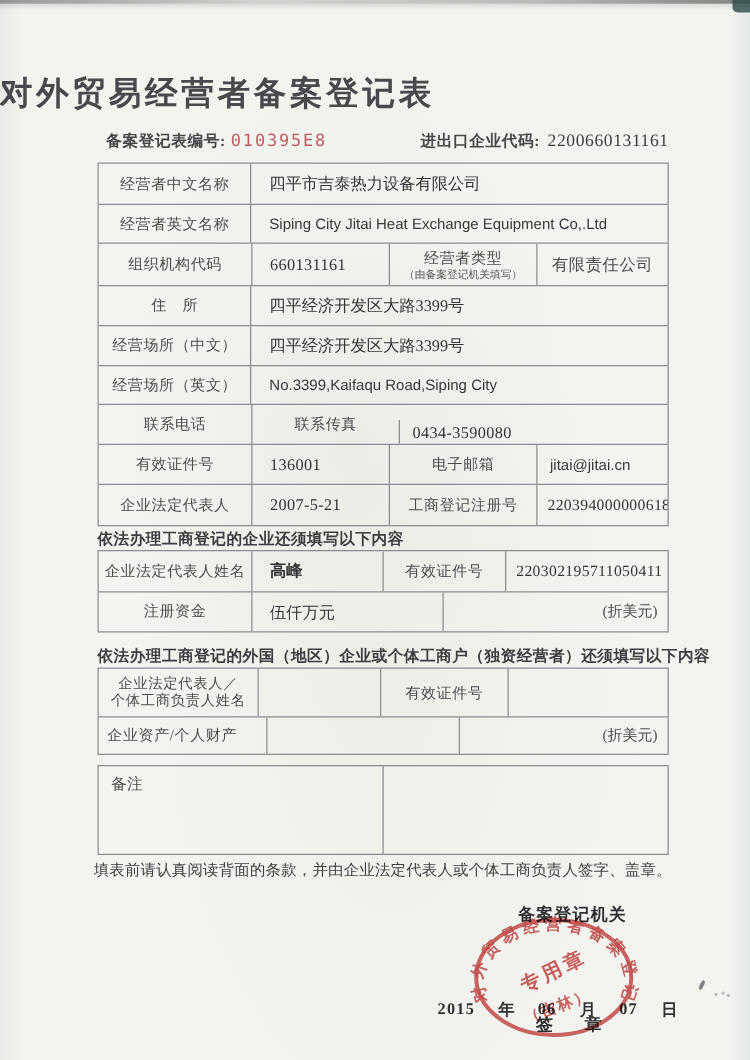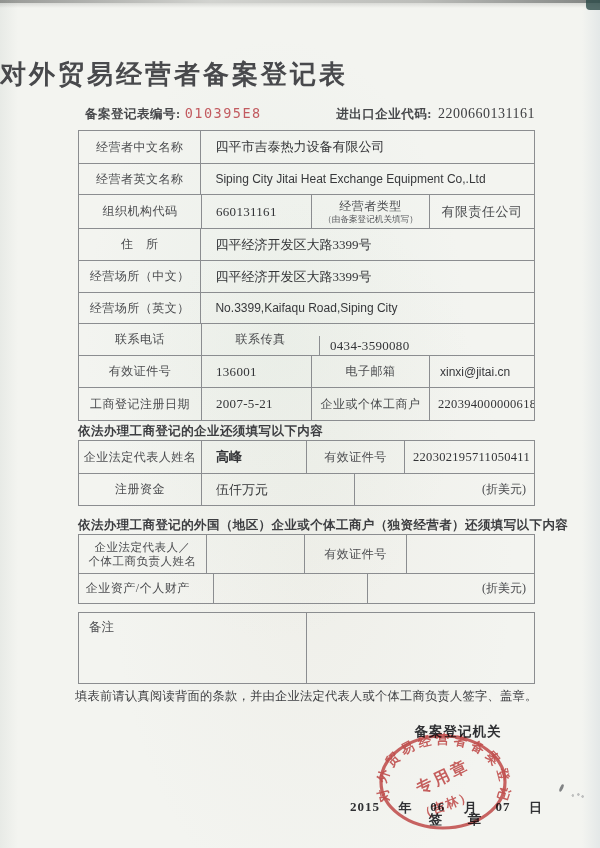--- a/index.html
+++ b/index.html
@@ -127,26 +127,26 @@
     </div>
     <div class="trow" style="height:32px;">
       <div class="tcell lab" style="width:122px;">联系电话</div>
       <div class="tcell lab" style="width:118px;">联系传真</div>
       <div class="tcell val val-num" style="width:105px; padding-left:10px;margin-top:12px;">0434-3590080</div>
     </div>
     <div class="trow" style="height:32px;">
       <div class="tcell lab" style="width:122px;">有效证件号</div>
       <div class="tcell val val-num" style="width:110px;">136001</div>
       <div class="tcell lab" style="width:118px;">电子邮箱</div>
-      <div class="tcell val val-en" style="width:105px; padding-left:10px;">xinxi@jitai.cn</div>
+      <div class="tcell val val-en" style="width:105px; padding-left:10px;">jitai@jitai.cn</div>
     </div>
     <div class="trow" style="height:33px;">
-      <div class="tcell lab" style="width:122px;">工商登记注册日期</div>
+      <div class="tcell lab" style="width:122px;">企业法定代表人</div>
       <div class="tcell val val-num" style="width:110px;">2007-5-21</div>
-      <div class="tcell lab" style="width:118px;">企业或个体工商户</div>
+      <div class="tcell lab" style="width:118px;">工商登记注册号</div>
       <div class="tcell val val-num" style="width:105px; padding-left:8px; font-size:12.5px;">220394000000618</div>
     </div>
   </div>
 
   <div class="sec-head" style="top:423px;">依法办理工商登记的企业还须填写以下内容</div>
   <div class="tbl" style="top:440px;">
     <div class="trow" style="height:32px;">
       <div class="tcell lab" style="width:122px;">企业法定代表人姓名</div>
       <div class="tcell val bold-val" style="width:105px;">高峰</div>
       <div class="tcell lab" style="width:98px;">有效证件号</div>

